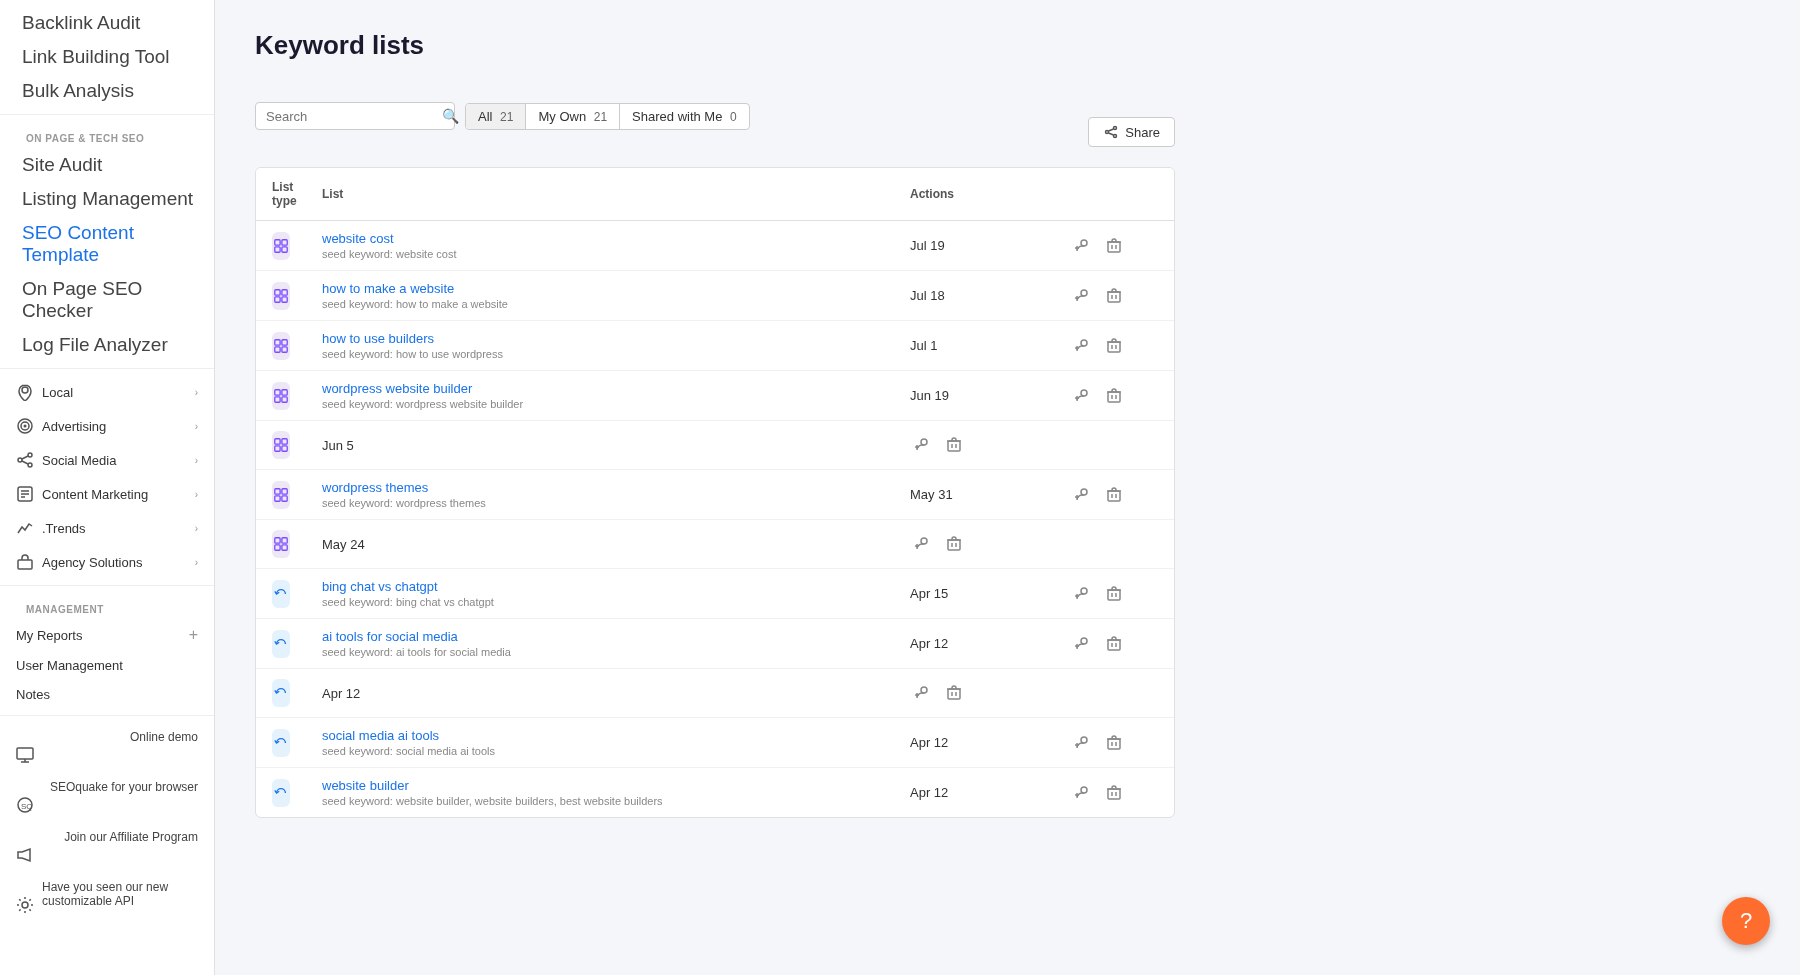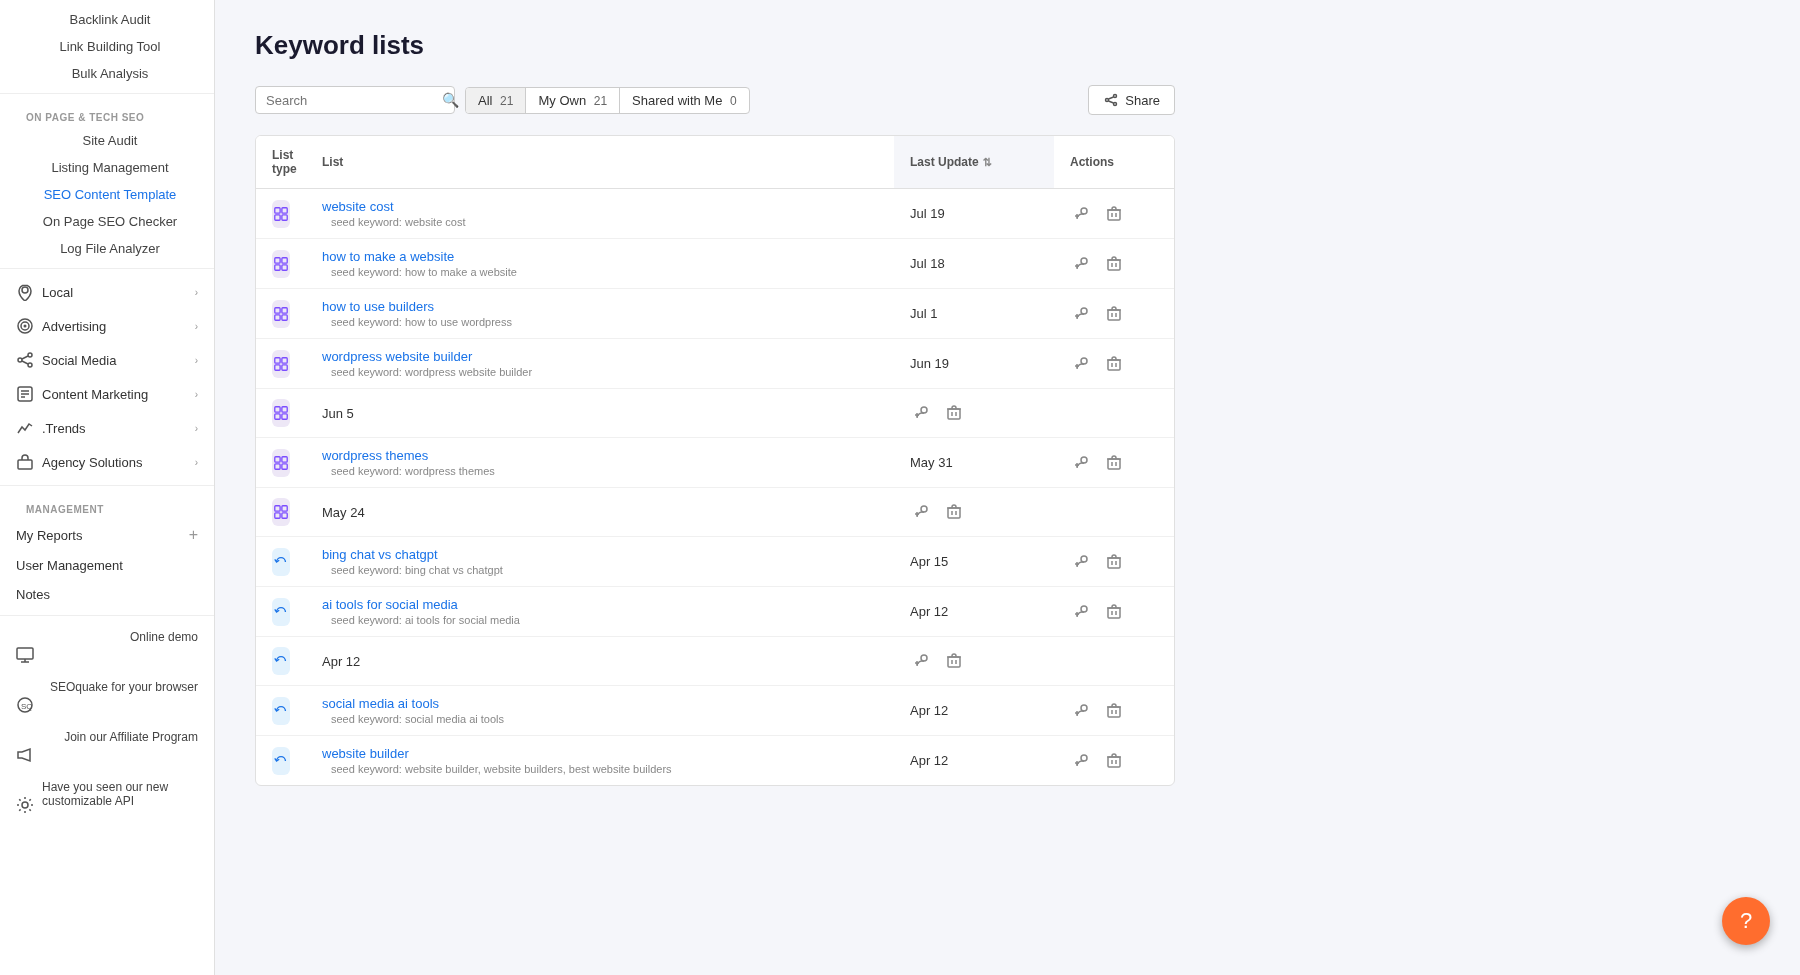--- a/index.html
+++ b/index.html
@@ -44,22 +44,21 @@
     .sidebar-item .label { flex: 1; }
     .sidebar-item .chevron {
       font-size: 10px;
       color: #999;
       margin-left: 4px;
     }
     .sidebar-sub-item {
       padding: 6px 16px 6px 22px;
       cursor: pointer;
       color: #444;
-      font-size: 13px;
-      text-align: center;
+      font-size: 19px;
     }
     .sidebar-sub-item.active { color: #1a73e8; font-weight: 500; }
     .sidebar-divider { border-bottom: 1px solid #eee; margin: 6px 0; }
     .sidebar-management-item {
       display: flex;
       align-items: center;
       padding: 7px 16px;
       cursor: pointer;
       color: #333;
       font-size: 13px;
@@ -158,20 +157,21 @@
       display: flex;
       align-items: center;
       gap: 6px;
       padding: 6px 14px;
       border: 1px solid #ccc;
       border-radius: 4px;
       background: #fff;
       cursor: pointer;
       font-size: 13px;
       color: #333;
+      margin-top: 32px;
     }
 
     
     .kw-table {
       width: 100%;
       background: #fff;
       border-radius: 6px;
       border: 1px solid #e0e0e0;
       overflow: hidden;
     }
@@ -221,21 +221,20 @@
     .kw-name-link {
       color: #1a73e8;
       text-decoration: none;
       font-size: 13px;
       font-weight: 500;
     }
     .kw-seed {
       font-size: 11px;
       color: #888;
       margin-top: 2px;
-      margin-left: 9px;
     }
     .kw-cell-name { flex-direction: column; align-items: flex-start; }
     .kw-date { color: #333; font-size: 13px; }
     .kw-actions { gap: 8px; }
     .action-btn {
       background: none;
       border: none;
       cursor: pointer;
       color: #888;
       font-size: 16px;
@@ -441,24 +440,20 @@
             <line x1="5.5" y1="9" x2="10.5" y2="11"></line>
         </svg>
         <span>Share</span>
       </button>
     </div>
 
     <div class="kw-table">
       <div class="kw-table-header">
         <div class="kw-header-cell">List type</div>
         <div class="kw-header-cell">List</div>
-        <div class="kw-header-cell sortable last-update">
-          <span>Last Update</span>
-          <span style="font-size:11px; color:#888;">⇅</span>
-        </div>
         <div class="kw-header-cell">Actions</div>
       </div>
 
       <div id="table-body">
           <div class="kw-row">
     <div class="kw-cell">
       <div class="kw-type-icon " style="background:#ede7f6">
         <svg viewBox="0 0 18 18" fill="none" stroke="#7c4dff" stroke-width="1.5">
         <rect x="2" y="2" width="6" height="6" rx="1"></rect>
         <rect x="10" y="2" width="6" height="6" rx="1"></rect>

